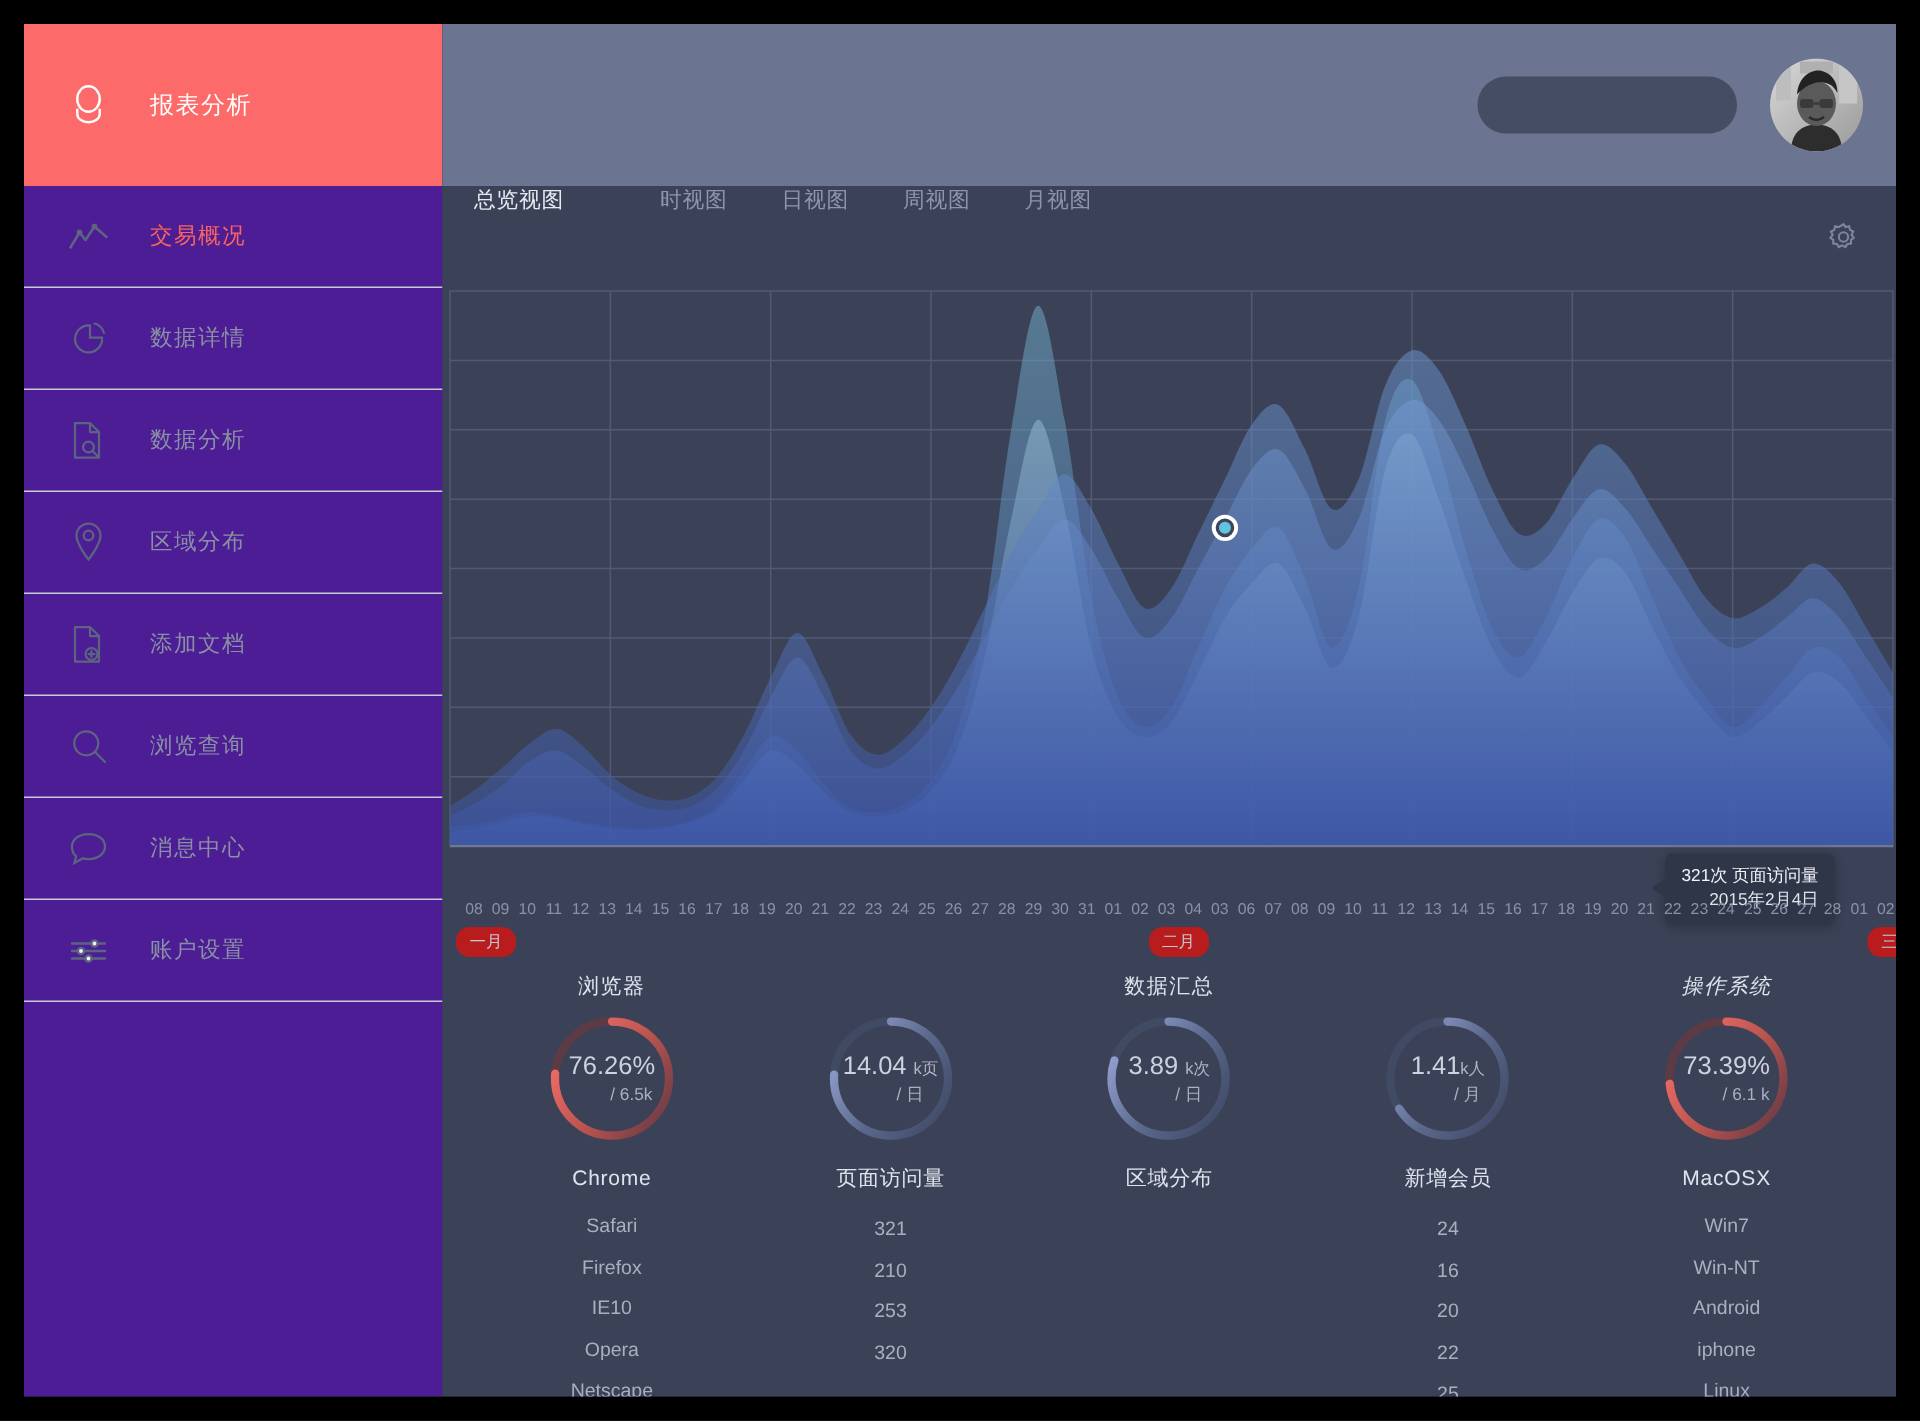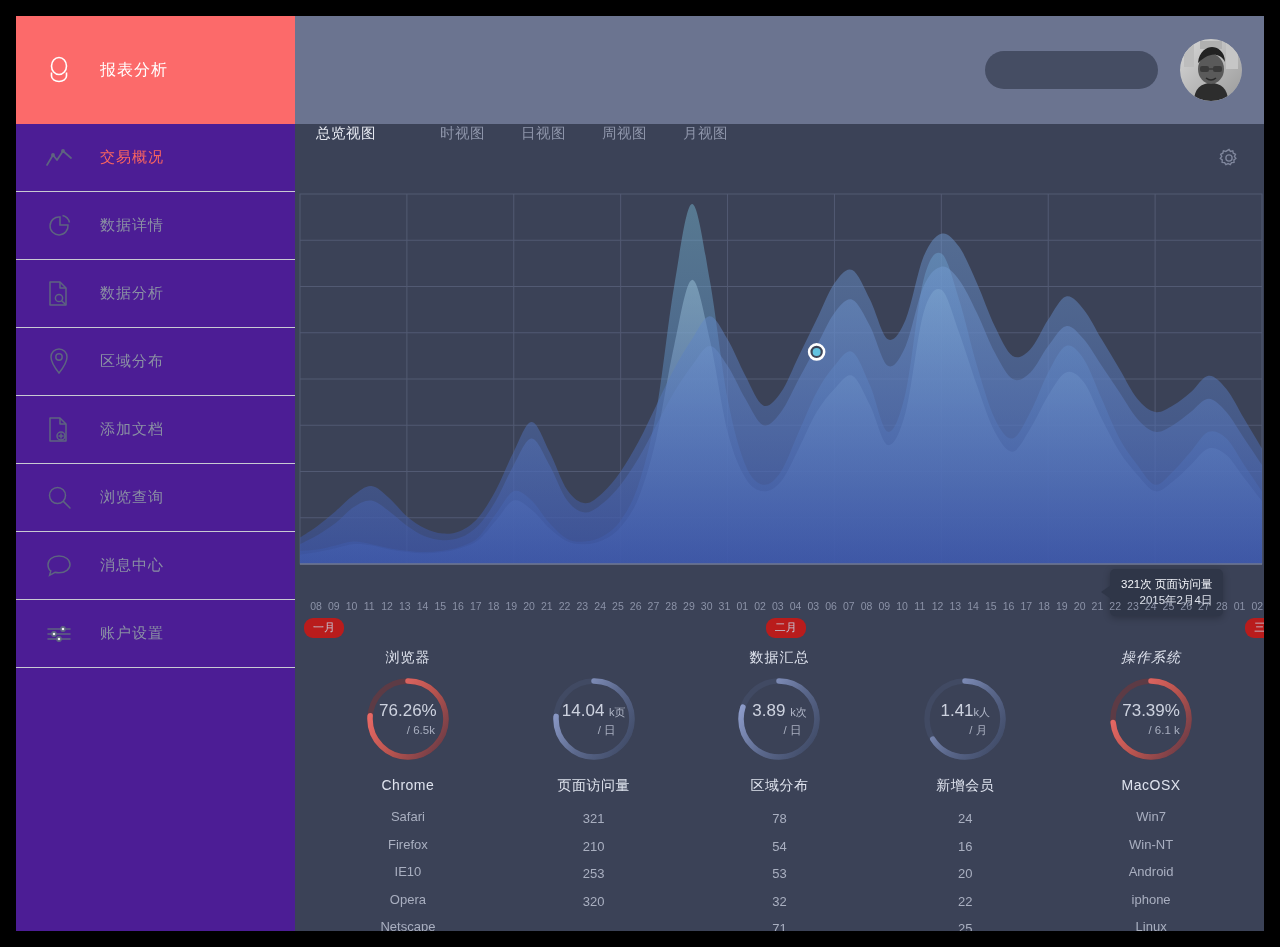--- a/index.html
+++ b/index.html
@@ -594,28 +594,20 @@
       <circle cx="46" cy="46" r="38" fill="none" stroke="url(#rg2)" stroke-width="5.5" stroke-linecap="round" stroke-dasharray="191.01 47.75" transform="rotate(-90 46 46)"></circle>
             </svg>
           <div class="g-text">
             <div class="g-main">
               <span>3.89</span> <span class="unit">k次</span>
             </div>
             <div class="g-sub">/ 日</div>
           </div>
         </div>
         <div class="col-label">区域分布</div>
-        <div class="list">
-          <div class="list-item">78</div>
-          <div class="list-item">54</div>
-          <div class="list-item">53</div>
-          <div class="list-item">32</div>
-          <div class="list-item">71</div>
-
-        </div>
       </div>
 
       <div class="col">
         <div class="gauge">
           <svg class="ring" width="92" height="92" viewBox="0 0 92 92">
       <defs>
         <linearGradient id="rg3" x1="0.85" y1="0" x2="0.15" y2="1">
           <stop offset="0%" stop-color="#97a6d6"></stop>
           <stop offset="55%" stop-color="#5b688c"></stop>
           <stop offset="100%" stop-color="#3f4a66"></stop>

